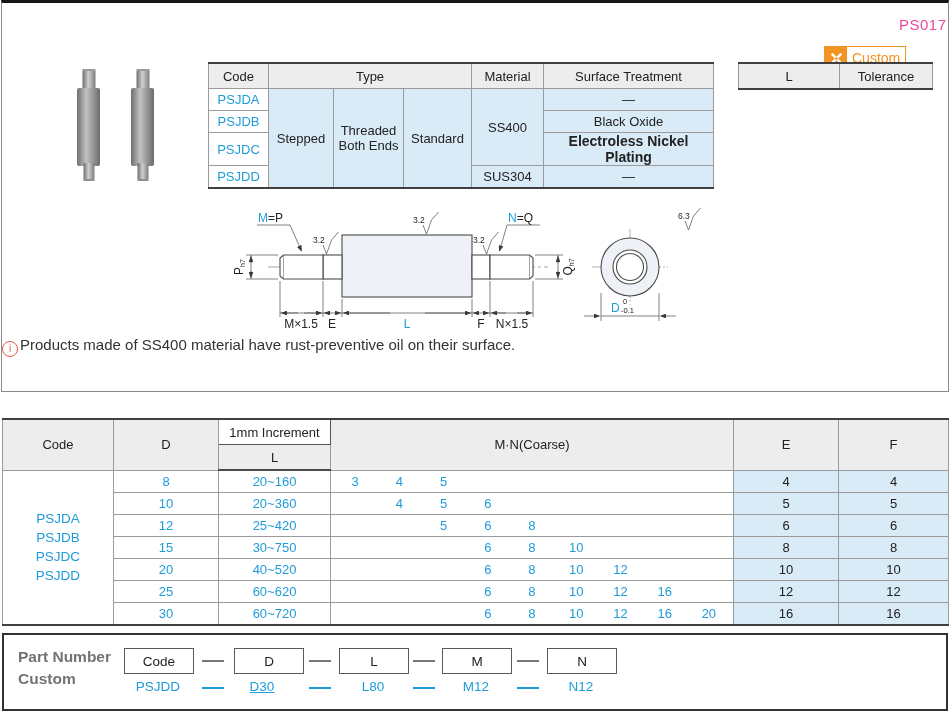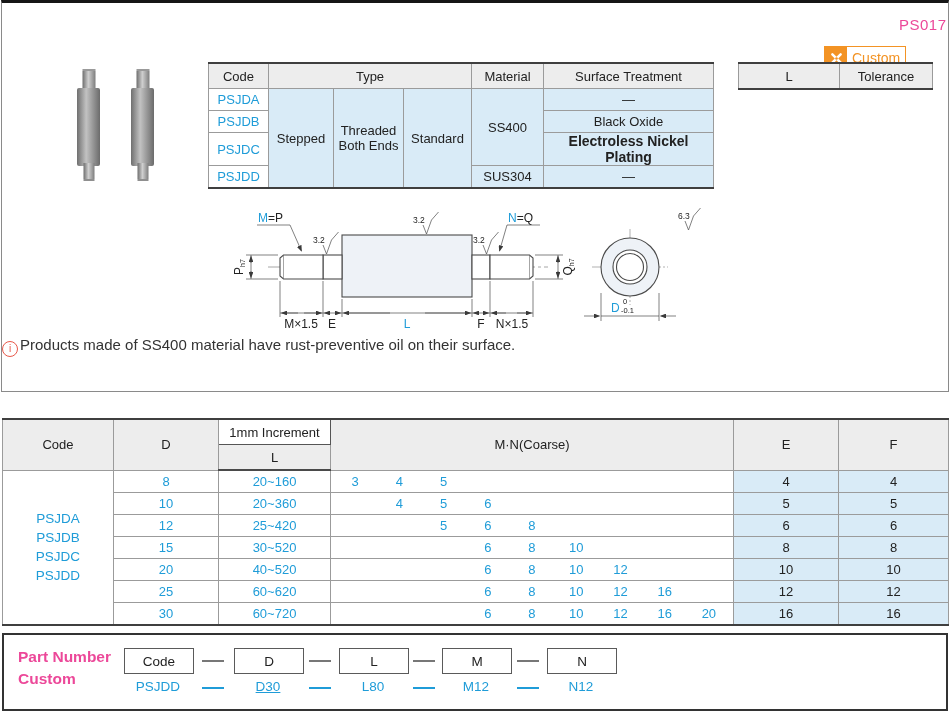--- a/index.html
+++ b/index.html
@@ -65,21 +65,21 @@
       border-top:2.5px solid #333;border-bottom:2.5px solid #333;}
   .t3 th{height:20px;}
   .t3 thead tr:last-child th{border-bottom:2px solid #4a4a4a;}
   .t3 .whitebox{background:#fff;border:1px solid #555;}
   .t3 .mn-wrap{display:flex;width:100%;}
   .t3 .mn-wrap span{flex:1;text-align:center;color:#1f9cd8;}
   .t3 .codeblock div{color:#1f9cd8;line-height:19px;font-size:13.5px;}
 
   
   .pn{position:absolute;left:2px;top:633px;width:942px;height:74px;border:2px solid #333;background:#fff;}
-  .pn .lab{position:absolute;left:14px;top:11px;font-size:15.5px;font-weight:700;line-height:1.4;color:#ec4899;}
+  .pn .lab{position:absolute;left:14px;top:11px;font-size:15.5px;font-weight:700;line-height:1.4;color:#737373;}
   .pn .box{position:absolute;top:13px;width:68px;height:24px;border:1.5px solid #5a5a5a;
            display:flex;align-items:center;justify-content:center;font-size:13.5px;background:#fff;}
   .pn .dash{position:absolute;top:25px;width:22px;height:2px;background:#777;}
   .pn .val{position:absolute;top:44px;width:68px;text-align:center;color:#1f9cd8;font-size:13.5px;}
   .pn .vdash{position:absolute;top:52px;width:22px;height:1.5px;background:#1f9cd8;}
 </style>
 </head>
 <body>
 
 <div class="page">
@@ -361,21 +361,21 @@
               <span></span>
               <span></span>
               <span></span>
         </div>
           </td>
         <td class="bluebg">6</td>
         <td class="bluebg">6</td>
       </tr>
       <tr>
         <td class="blu">15</td>
-        <td class="blu">30~520</td>
+        <td class="blu">30~750</td>
         <td>
             <div class="mn-wrap">
           <span></span>
               <span></span>
               <span></span>
               <span>6</span>
               <span>8</span>
               <span>10</span>
               <span></span>
               <span></span>
@@ -453,21 +453,21 @@
     <div class="box" style="left:120px;">Code</div>
     <div class="box" style="left:230px;">D</div>
     <div class="box" style="left:335px;">L</div>
     <div class="box" style="left:438px;">M</div>
     <div class="box" style="left:543px;">N</div>
     <div class="dash" style="left:198px;"></div>
     <div class="dash" style="left:305px;"></div>
     <div class="dash" style="left:409px;"></div>
     <div class="dash" style="left:513px;"></div>
     <div class="val" style="left:120px;">PSJDD</div>
-    <div class="val" style="left:230px;text-decoration:underline;">D30</div>
+    <div class="val" style="left:224px;text-decoration:underline;">D30</div>
     <div class="val" style="left:335px;">L80</div>
     <div class="val" style="left:438px;">M12</div>
     <div class="val" style="left:543px;">N12</div>
     <div class="vdash" style="left:198px;"></div>
     <div class="vdash" style="left:305px;"></div>
     <div class="vdash" style="left:409px;"></div>
     <div class="vdash" style="left:513px;"></div>
   </div>
 
 </div>

